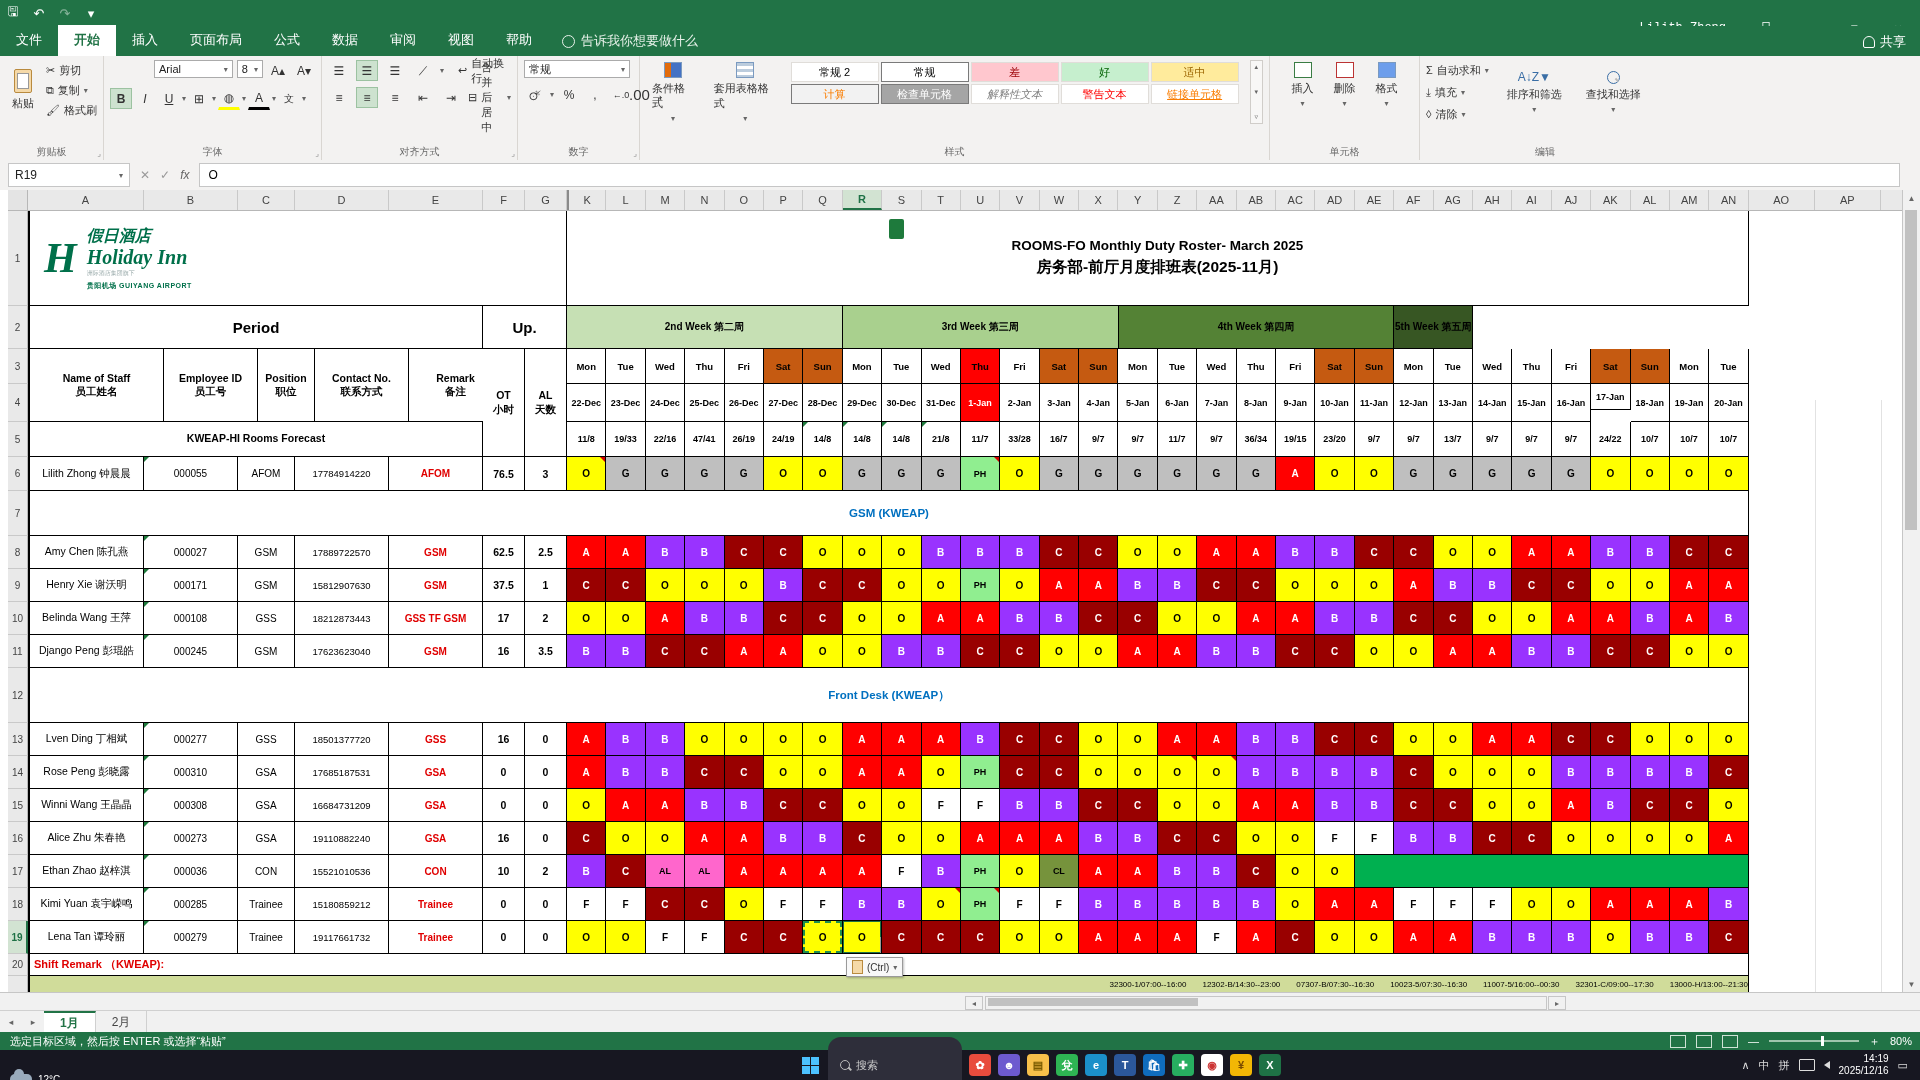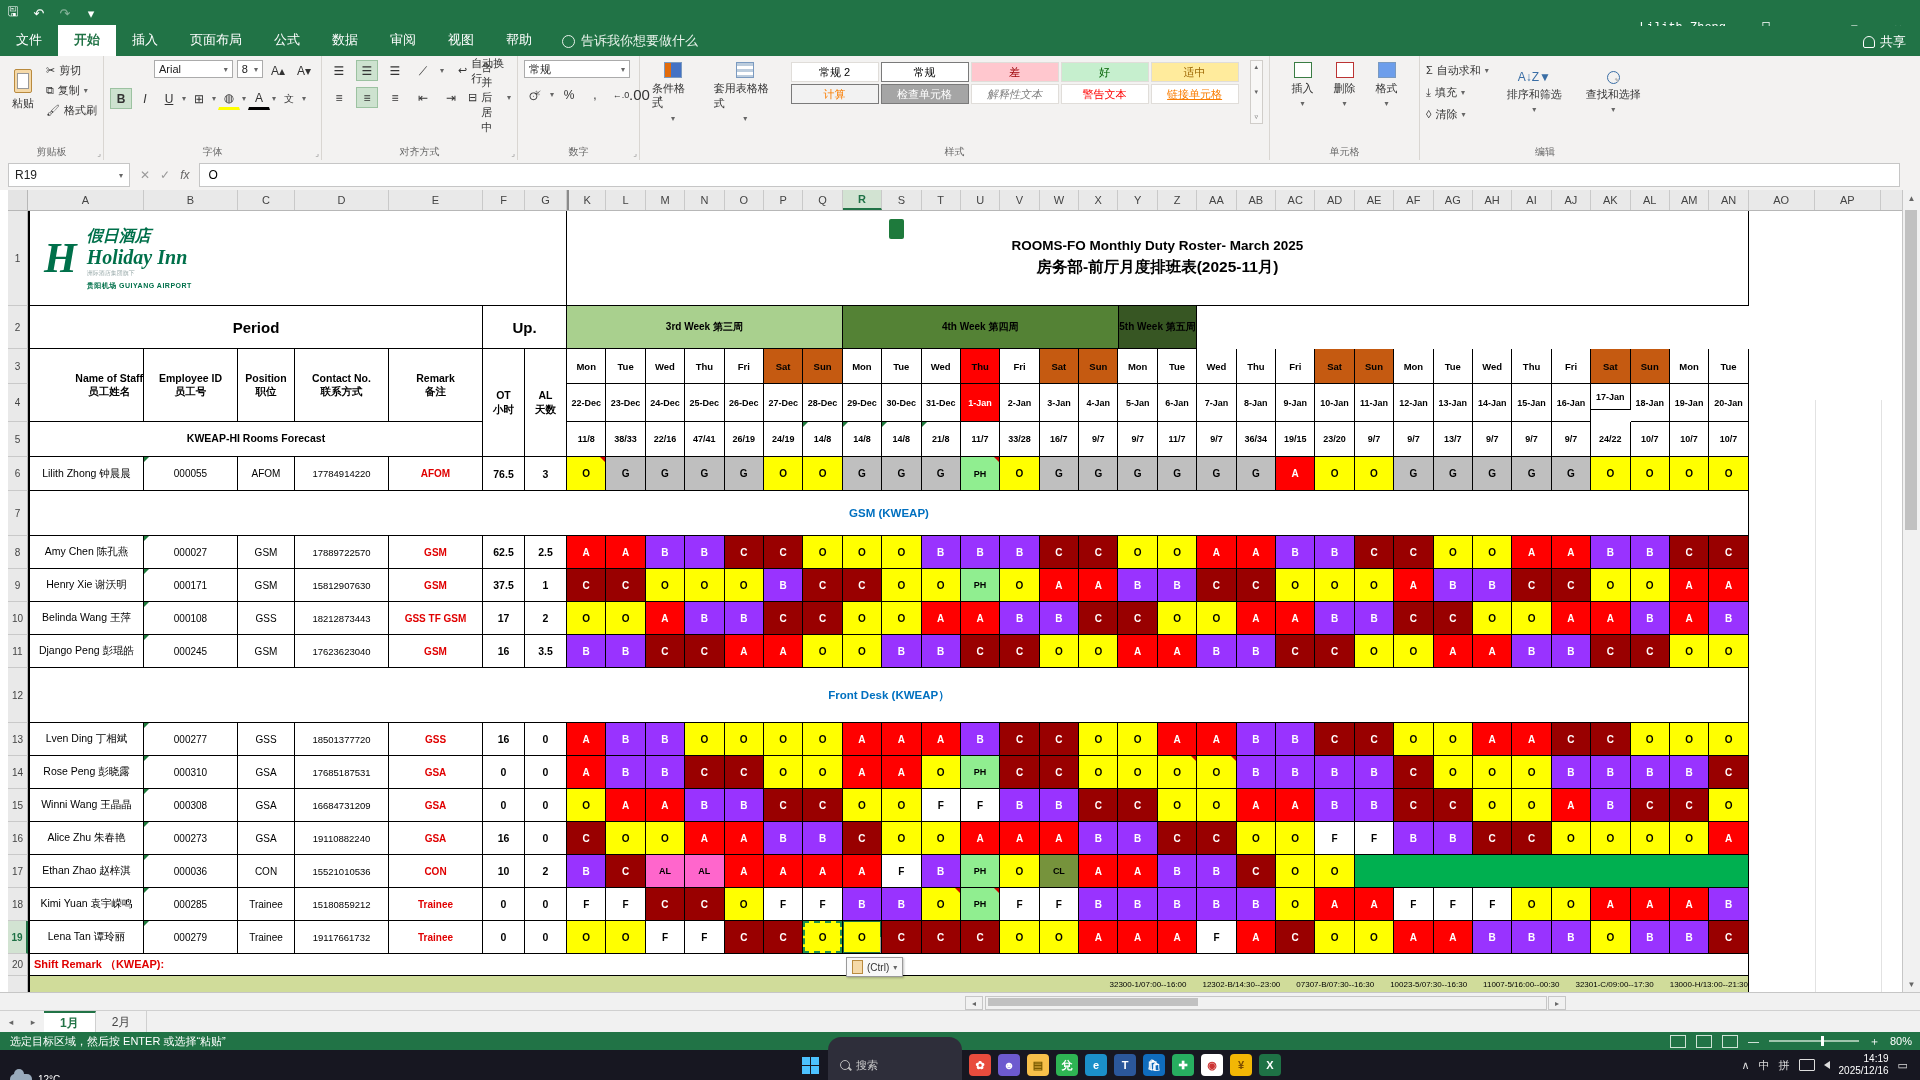--- a/index.html
+++ b/index.html
@@ -397,33 +397,34 @@
           <div class="cell " id="title-pane" style="width: 1182px; height: 95px;">
             <div id="rt-en">ROOMS-FO Monthly Duty Roster- March 2025</div>
             <div id="rt-cn">房务部-前厅月度排班表(2025-11月)</div>
             <div id="green-stamp"></div>
           </div>
         </div>
         <div class="trow">
           <div class="rowhead" style="height: 43px;">2</div>
           <div class="cell t-left" style="width: 455px; height: 43px; font-weight: bold; font-size: 15px;">Period</div>
           <div class="cell " style="width: 84px; height: 43px; font-weight: bold; font-size: 15px;">Up.</div>
+          <div class="weekband" style="width: 275.8px; height: 43px; background: rgb(198, 224, 180);">2nd Week 第二周</div>
           <div class="weekband" style="width: 275.8px; height: 43px; background: rgb(169, 208, 142);">3rd Week 第三周</div>
           <div class="weekband" style="width: 275.8px; height: 43px; background: rgb(84, 130, 53);">4th Week 第四周</div>
           <div class="weekband" style="width: 78.8px; height: 43px; background: rgb(55, 86, 35);">5th Week 第五周</div>
         </div>
         <div class="trow">
           <div style="display: flex; flex-direction: column; flex: 0 0 auto;">
             <div class="rowhead" style="height: 35px;">3</div>
             <div class="rowhead" style="height: 38px;">4</div>
             <div class="rowhead" style="height: 35px;">5</div>
           </div>
           <div style="display: flex; flex-direction: column; flex: 0 0 auto; width: 455px;">
             <div style="display: flex; height: 73px;">
-              <div class="cell hdtxt t-left" style="width: 116px; height: 73px; justify-content: flex-end;">
+              <div class="cell hdtxt t-left" style="width: 136px; height: 73px;">
                 <div>
                   <div>Name of Staff</div>
                   <div>员工姓名</div>
                 </div>
               </div>
               <div class="cell hdtxt" style="width: 94px; height: 73px;">
                 <div>
                   <div>Employee ID</div>
                   <div>员工号</div>
                 </div>
@@ -521,21 +522,21 @@
               <div class="cell daycell" style="width: 39.4px; height: 38px; font-size: 9px;">14-Jan</div>
               <div class="cell daycell" style="width: 39.4px; height: 38px; font-size: 9px;">15-Jan</div>
               <div class="cell daycell" style="width: 39.4px; height: 38px; font-size: 9px;">16-Jan</div>
               <div class="cell daycell" style="width: 39.4px; height: 26px; font-size: 9px;">17-Jan</div>
               <div class="cell daycell" style="width: 39.4px; height: 38px; font-size: 9px;">18-Jan</div>
               <div class="cell daycell" style="width: 39.4px; height: 38px; font-size: 9px;">19-Jan</div>
               <div class="cell daycell" style="width: 39.4px; height: 38px; font-size: 9px;">20-Jan</div>
             </div>
             <div style="display: flex; height: 35px;">
               <div class="cell daycell" style="width: 39.4px; height: 35px; font-size: 9px;">11/8</div>
-              <div class="cell daycell" style="width: 39.4px; height: 35px; font-size: 9px;">38/33</div>
+              <div class="cell daycell" style="width: 39.4px; height: 35px; font-size: 9px;">19/33</div>
               <div class="cell daycell" style="width: 39.4px; height: 35px; font-size: 9px;">22/16</div>
               <div class="cell daycell" style="width: 39.4px; height: 35px; font-size: 9px;">47/41</div>
               <div class="cell daycell" style="width: 39.4px; height: 35px; font-size: 9px;">26/19</div>
               <div class="cell daycell" style="width: 39.4px; height: 35px; font-size: 9px;">24/19</div>
               <div class="cell daycell" style="width: 39.4px; height: 35px; font-size: 9px;">14/8<span class="mk-g"></span></div>
               <div class="cell daycell" style="width: 39.4px; height: 35px; font-size: 9px;">14/8<span class="mk-g"></span></div>
               <div class="cell daycell" style="width: 39.4px; height: 35px; font-size: 9px;">14/8<span class="mk-g"></span></div>
               <div class="cell daycell" style="width: 39.4px; height: 35px; font-size: 9px;">21/8<span class="mk-g"></span></div>
               <div class="cell daycell" style="width: 39.4px; height: 35px; font-size: 9px;">11/7</div>
               <div class="cell daycell" style="width: 39.4px; height: 35px; font-size: 9px;">33/28</div>

